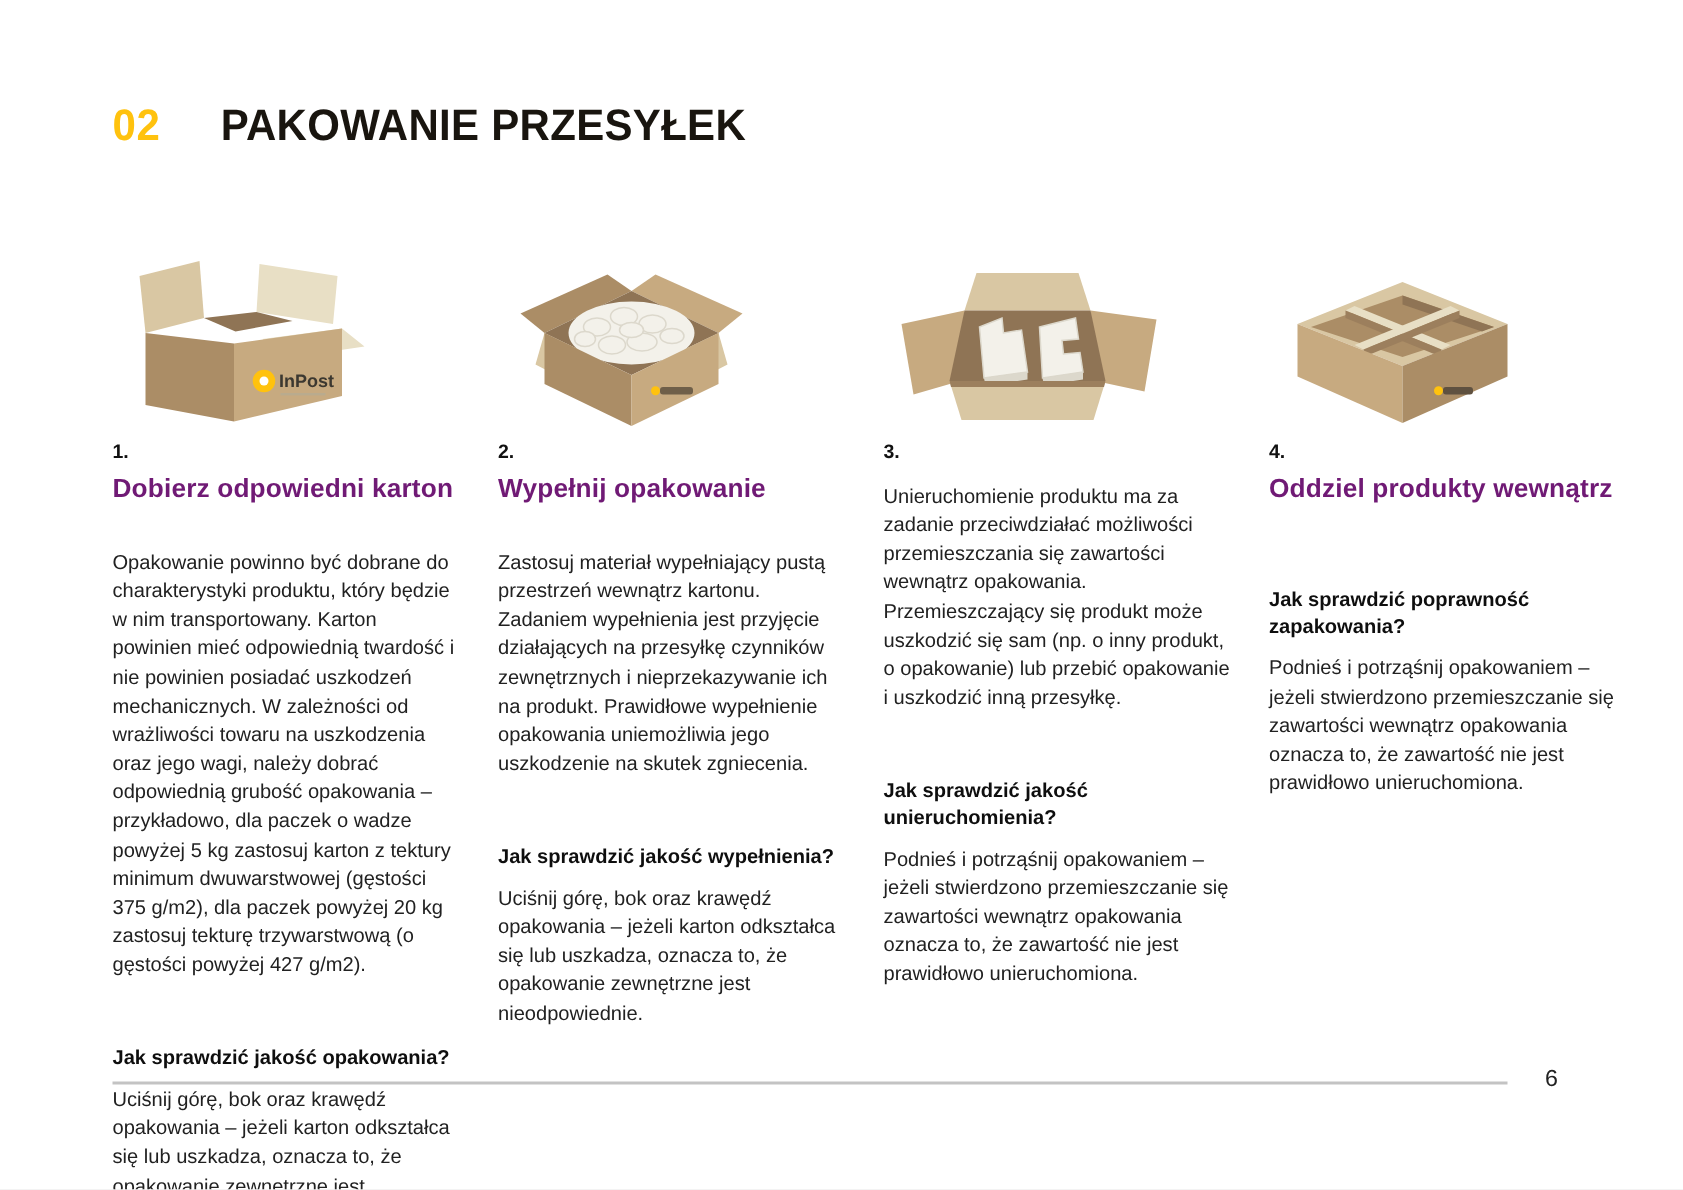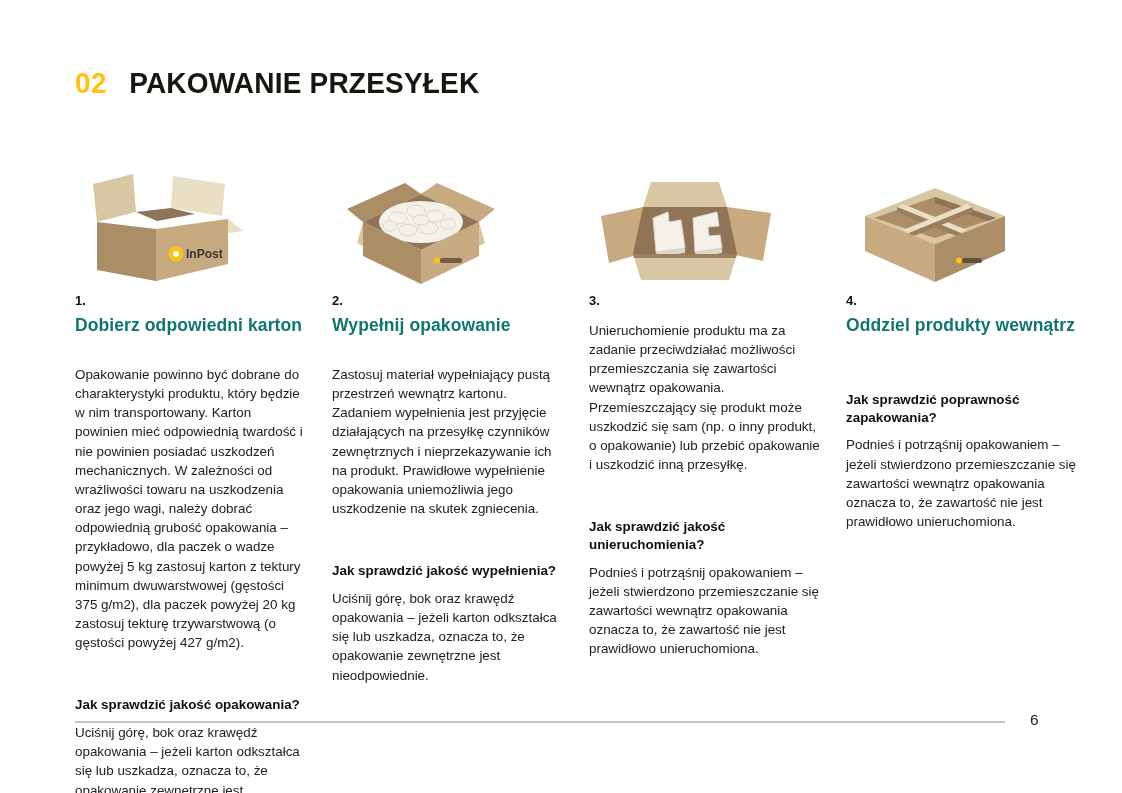--- a/index.html
+++ b/index.html
@@ -15,39 +15,39 @@
     --foam:#f3f1ea;
     --foam-sh:#dcd8cc;
     --rule:#c3c3c3;
   }
   html,body{margin:0;padding:0;background:#e9e9e9;}
   .page{
     position:relative;width:1122px;height:793px;background:#ffffff;
     font-family:"Liberation Sans", sans-serif;color:var(--body);
     overflow:hidden;margin:0 auto;
   }
-  .header{position:absolute;top:68px;left:75px;display:flex;align-items:flex-end;gap:22px;}
+  .header{position:absolute;top:68px;left:75px;display:flex;align-items:flex-end;gap:40px;}
   .section-number{
     color:var(--yellow);font-size:28px;font-weight:800;letter-spacing:.5px;
     font-family:"Liberation Sans", sans-serif;transform:scaleY(1.05);
   }
   .page-title{
     color:var(--ink);font-size:28px;font-weight:800;letter-spacing:.2px;
     transform:scaleY(1.05);white-space:nowrap;
   }
   .columns{
     position:absolute;top:166px;left:75px;
     display:grid;grid-template-columns:repeat(4,232px);column-gap:25px;
   }
   .step{display:flex;flex-direction:column;}
   .figure{height:118px;margin-bottom:9px;display:flex;align-items:flex-end;justify-content:flex-start;}
   .figure svg{display:block;}
   .step-number{font-size:13px;font-weight:bold;color:#111;margin:0 0 7px;}
   .step-heading{
-    font-size:17.5px;font-weight:bold;color:#0f766e;line-height:1.18;
+    font-size:17.5px;font-weight:bold;color:#701a75;line-height:1.18;
     margin:0 0 0;min-height:44px;letter-spacing:.1px;
   }
   .step-body{font-size:13.4px;line-height:1.43;margin:6px 0 12px;}
   .step-question{font-size:13.4px;font-weight:bold;color:#0e0e0e;line-height:1.32;margin:32px 0 0;}
   .step-answer{font-size:13.4px;line-height:1.43;margin:9px 0 0;}
   .footer-rule{position:absolute;left:75px;top:721px;width:930px;height:2px;background:var(--rule);}
   .page-number{position:absolute;left:1030px;top:711px;font-size:15.5px;color:#222;}
 </style>
 </head>
 <body>

